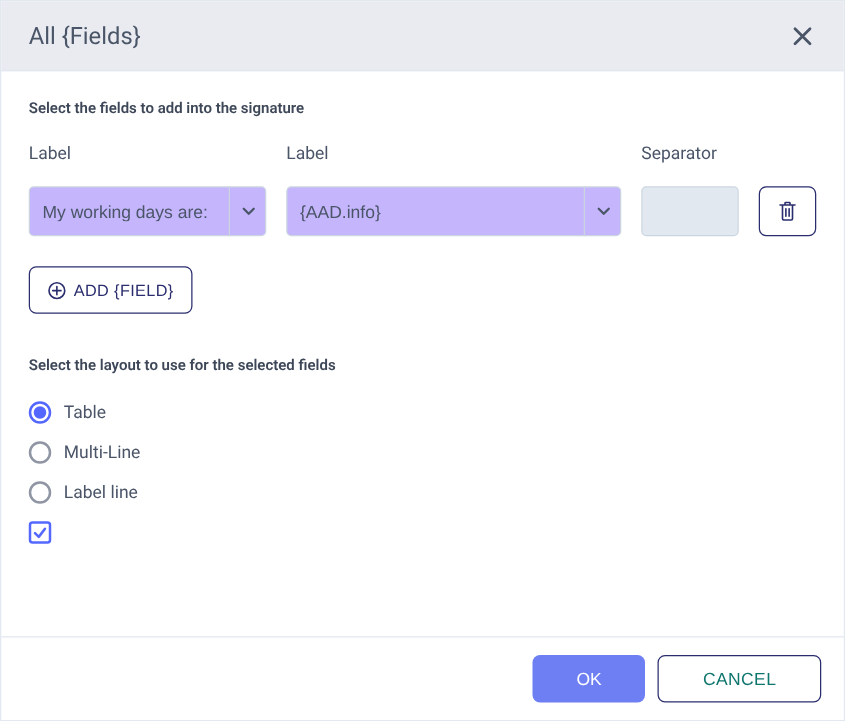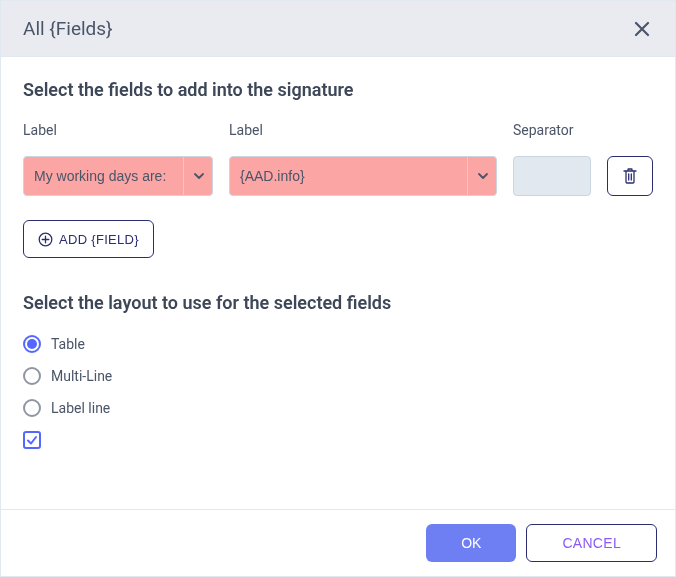--- a/index.html
+++ b/index.html
@@ -37,21 +37,21 @@
     cursor: pointer;
     line-height: 1;
     padding: 0 2px;
   }
   .body {
     padding: 22px;
     flex: 1;
   }
   .section-title {
     font-weight: 600;
-    font-size: 18px;
+    font-size: 12px;
     color: #3d4757;
     margin-bottom: 22px;
   }
   .columns {
     display: flex;
     gap: 16px;
     margin-bottom: 10px;
   }
   .col-label { width: 190px; }
   .col-field { flex: 1; }
@@ -68,21 +68,21 @@
     align-items: center;
   }
   .text-input {
     width: 100%;
     height: 40px;
     border: 1px solid #cbd5e0;
     border-radius: 4px;
     padding: 0 34px 0 10px;
     font-size: 14px;
     color: #4a5568;
-    background: #fca5a5;
+    background: #c4b5fd;
   }
   .select-wrap .chev {
     position: absolute;
     right: 0;
     top: 0;
     width: 30px;
     height: 40px;
     border-left: 1px solid #cbd5e0;
     display: flex;
     align-items: center;
@@ -169,21 +169,21 @@
     align-items: center;
     justify-content: center;
   }
   .btn-primary {
     background: #6e7ff3;
     color: #fff;
     border: none;
   }
   .btn-secondary {
     background: #fff;
-    color: #8b5cf6;
+    color: #0f766e;
     border: 1.5px solid #2b2e6e;
     letter-spacing: 0.3px;
   }
   svg { display: block; }
 </style>
 </head>
 <body>
 
 <div class="dialog">
 

